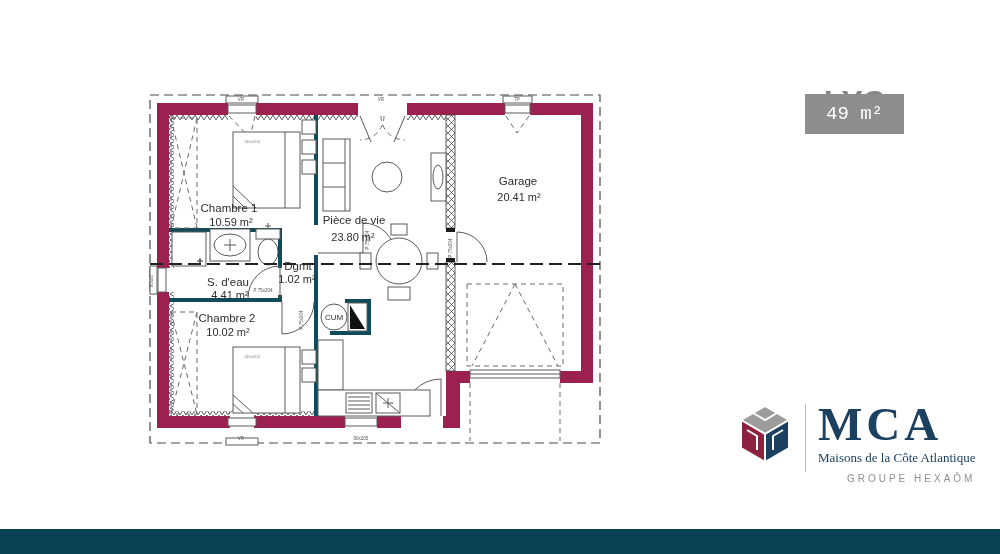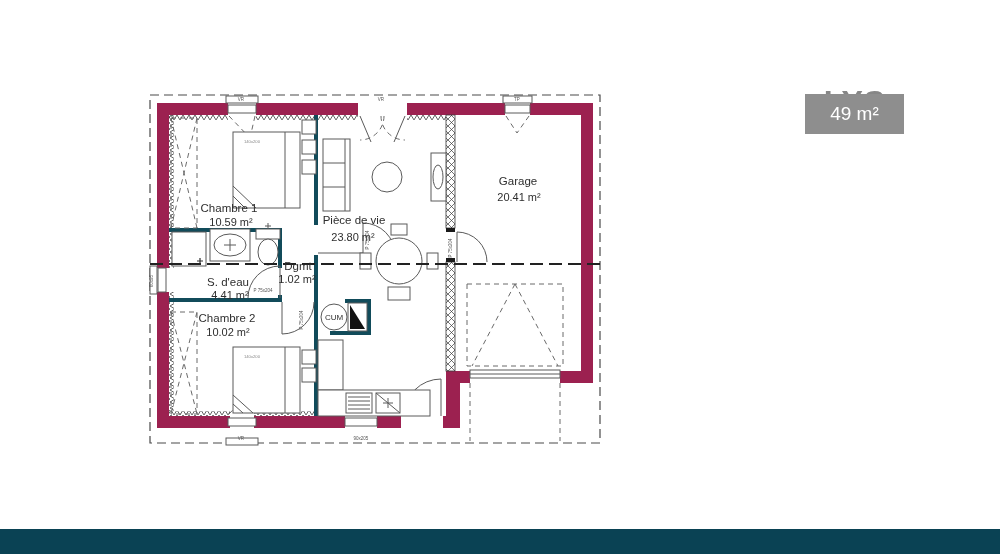--- a/index.html
+++ b/index.html
@@ -21,21 +21,21 @@
   .room-name{font-size:11.5px;}
   .room-area{font-size:11px;}
   .tiny{font-size:4.5px;fill:#555555;}
   .bedlbl{font-size:4.2px;fill:#8a8a8a;}
   .cumlbl{font-size:8px;}
   
   #lys-title{position:absolute;left:800px;top:48px;width:110px;text-align:center;
              font-size:32px;font-weight:bold;color:var(--title_gray,#868686);letter-spacing:1px;margin-top:36px;}
   #area-badge{position:absolute;left:805px;top:94px;width:99px;height:40px;
               background:var(--badge_bg,#8E8E8E);color:#ffffff;font-size:19px;
-              display:flex;align-items:center;justify-content:center;}
+              display:flex;align-items:center;justify-content:center;font-family:Liberation Mono, monospace;}
   
   #logo{position:absolute;left:737px;top:402px;display:flex;align-items:flex-start;}
   #logo-divider{width:1px;height:68px;background:#b9b9b9;margin:2px 12px 0 12px;}
   #logo-text-col{display:flex;flex-direction:column;}
   #logo-initials{font-family:"Liberation Serif",serif;font-weight:bold;font-size:47px;
                  line-height:44px;color:var(--navy,#1C4160);letter-spacing:4px;}
   #logo-tagline{font-family:"Liberation Serif",serif;font-size:13px;color:var(--navy,#1C4160);
                 margin-top:4px;white-space:nowrap;}
   #logo-group{font-size:10px;color:#8f8f8f;letter-spacing:3px;text-align:right;margin-top:7px;}
   #footer-bar{position:absolute;left:0;bottom:0;width:1000px;height:25px;
@@ -259,15 +259,31 @@
       <text class="tiny" x="303" y="320" transform="rotate(-90 303 320)">P 75x204</text>
       <text class="tiny" x="263" y="292">P 75x204</text>
     </g>
   </svg>
 
   <div id="lys-title">LYS</div>
   <div id="area-badge">
     <span>49 m²</span>
   </div>
 
+  <div id="logo">
+    <svg width="56" height="64" viewBox="0 0 56 64">
+      <polygon points="28,4 52,18 28,32 4,18" fill="#9C9C9C" stroke="#ffffff" stroke-width="2"></polygon>
+      <polygon points="52,18 52,46 28,60 28,32" fill="#1C4160" stroke="#ffffff" stroke-width="2"></polygon>
+      <polygon points="4,18 28,32 28,60 4,46" fill="#8C2240" stroke="#ffffff" stroke-width="2"></polygon>
+      <polyline points="16,11 28,18 40,11" fill="none" stroke="#ffffff" stroke-width="2"></polyline>
+      <polyline points="46,28 36,34 36,48" fill="none" stroke="#ffffff" stroke-width="2"></polyline>
+      <polyline points="10,28 20,34 20,48" fill="none" stroke="#ffffff" stroke-width="2"></polyline>
+    </svg>
+    <div id="logo-divider"></div>
+    <div id="logo-text-col">
+      <div id="logo-initials">MCA</div>
+      <div id="logo-tagline">Maisons de la Côte Atlantique</div>
+      <div id="logo-group">GROUPE HEXAÔM</div>
+    </div>
+  </div>
 
   <div id="footer-bar"></div>
 </div>
 
 </body></html>

